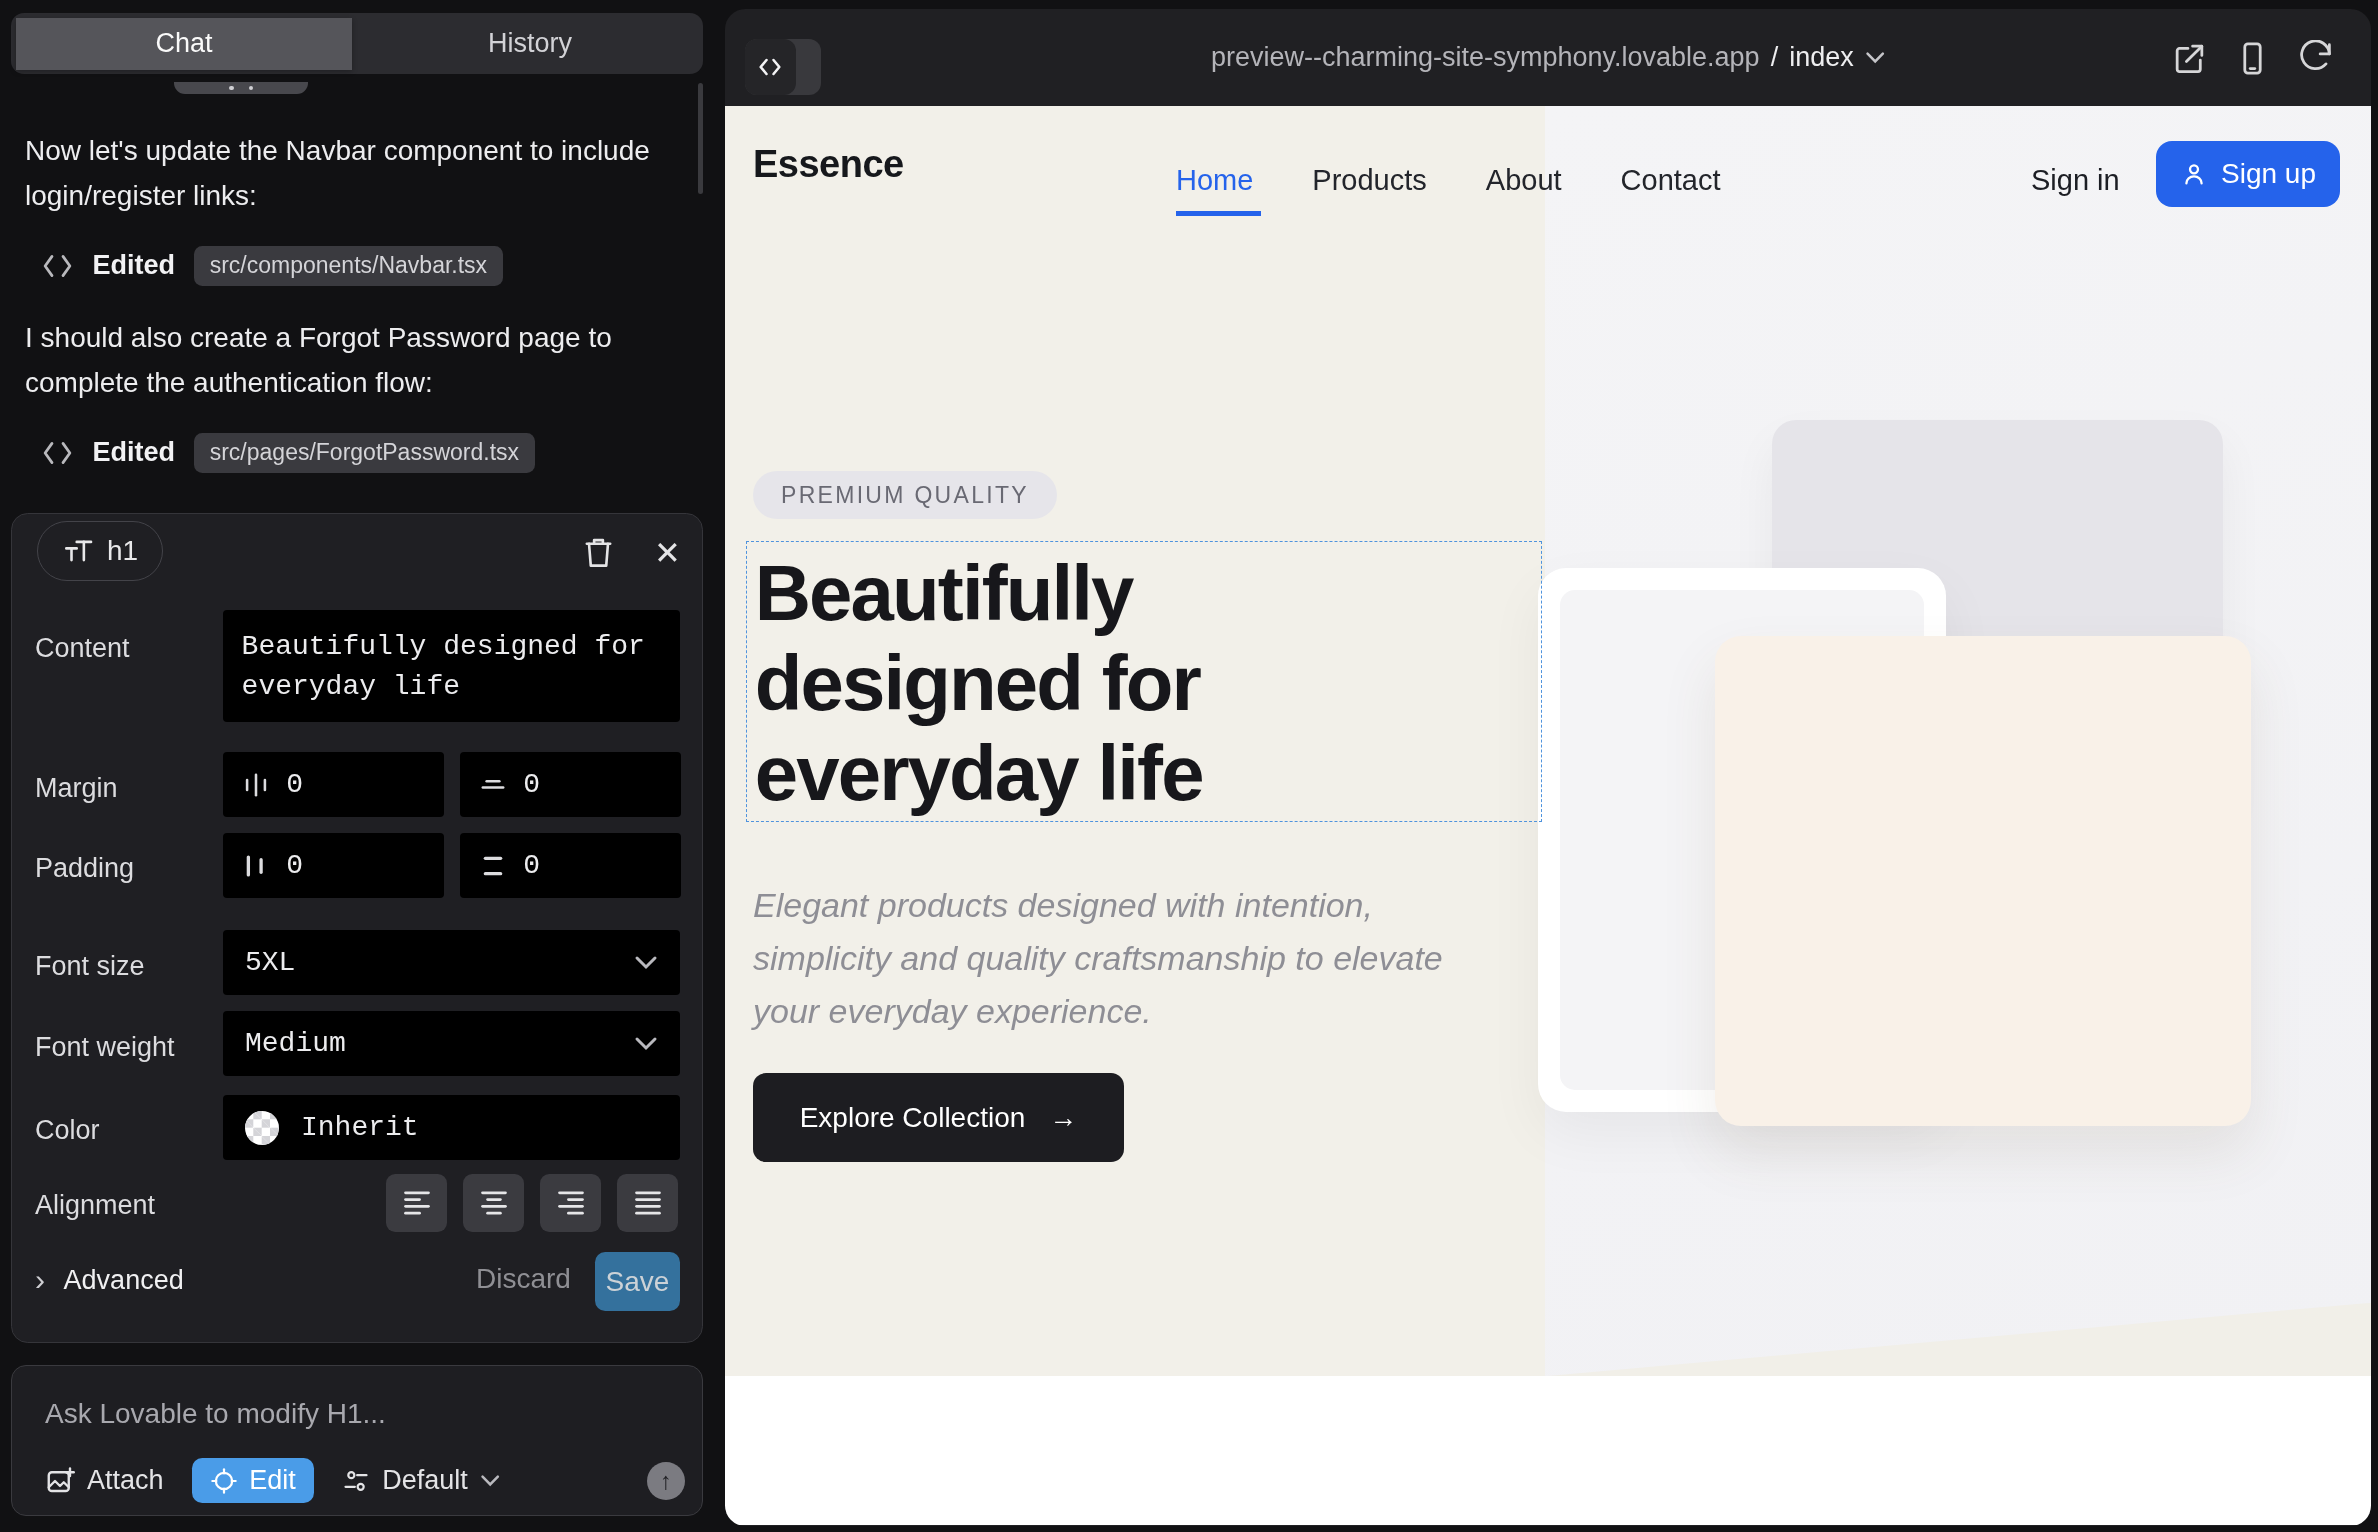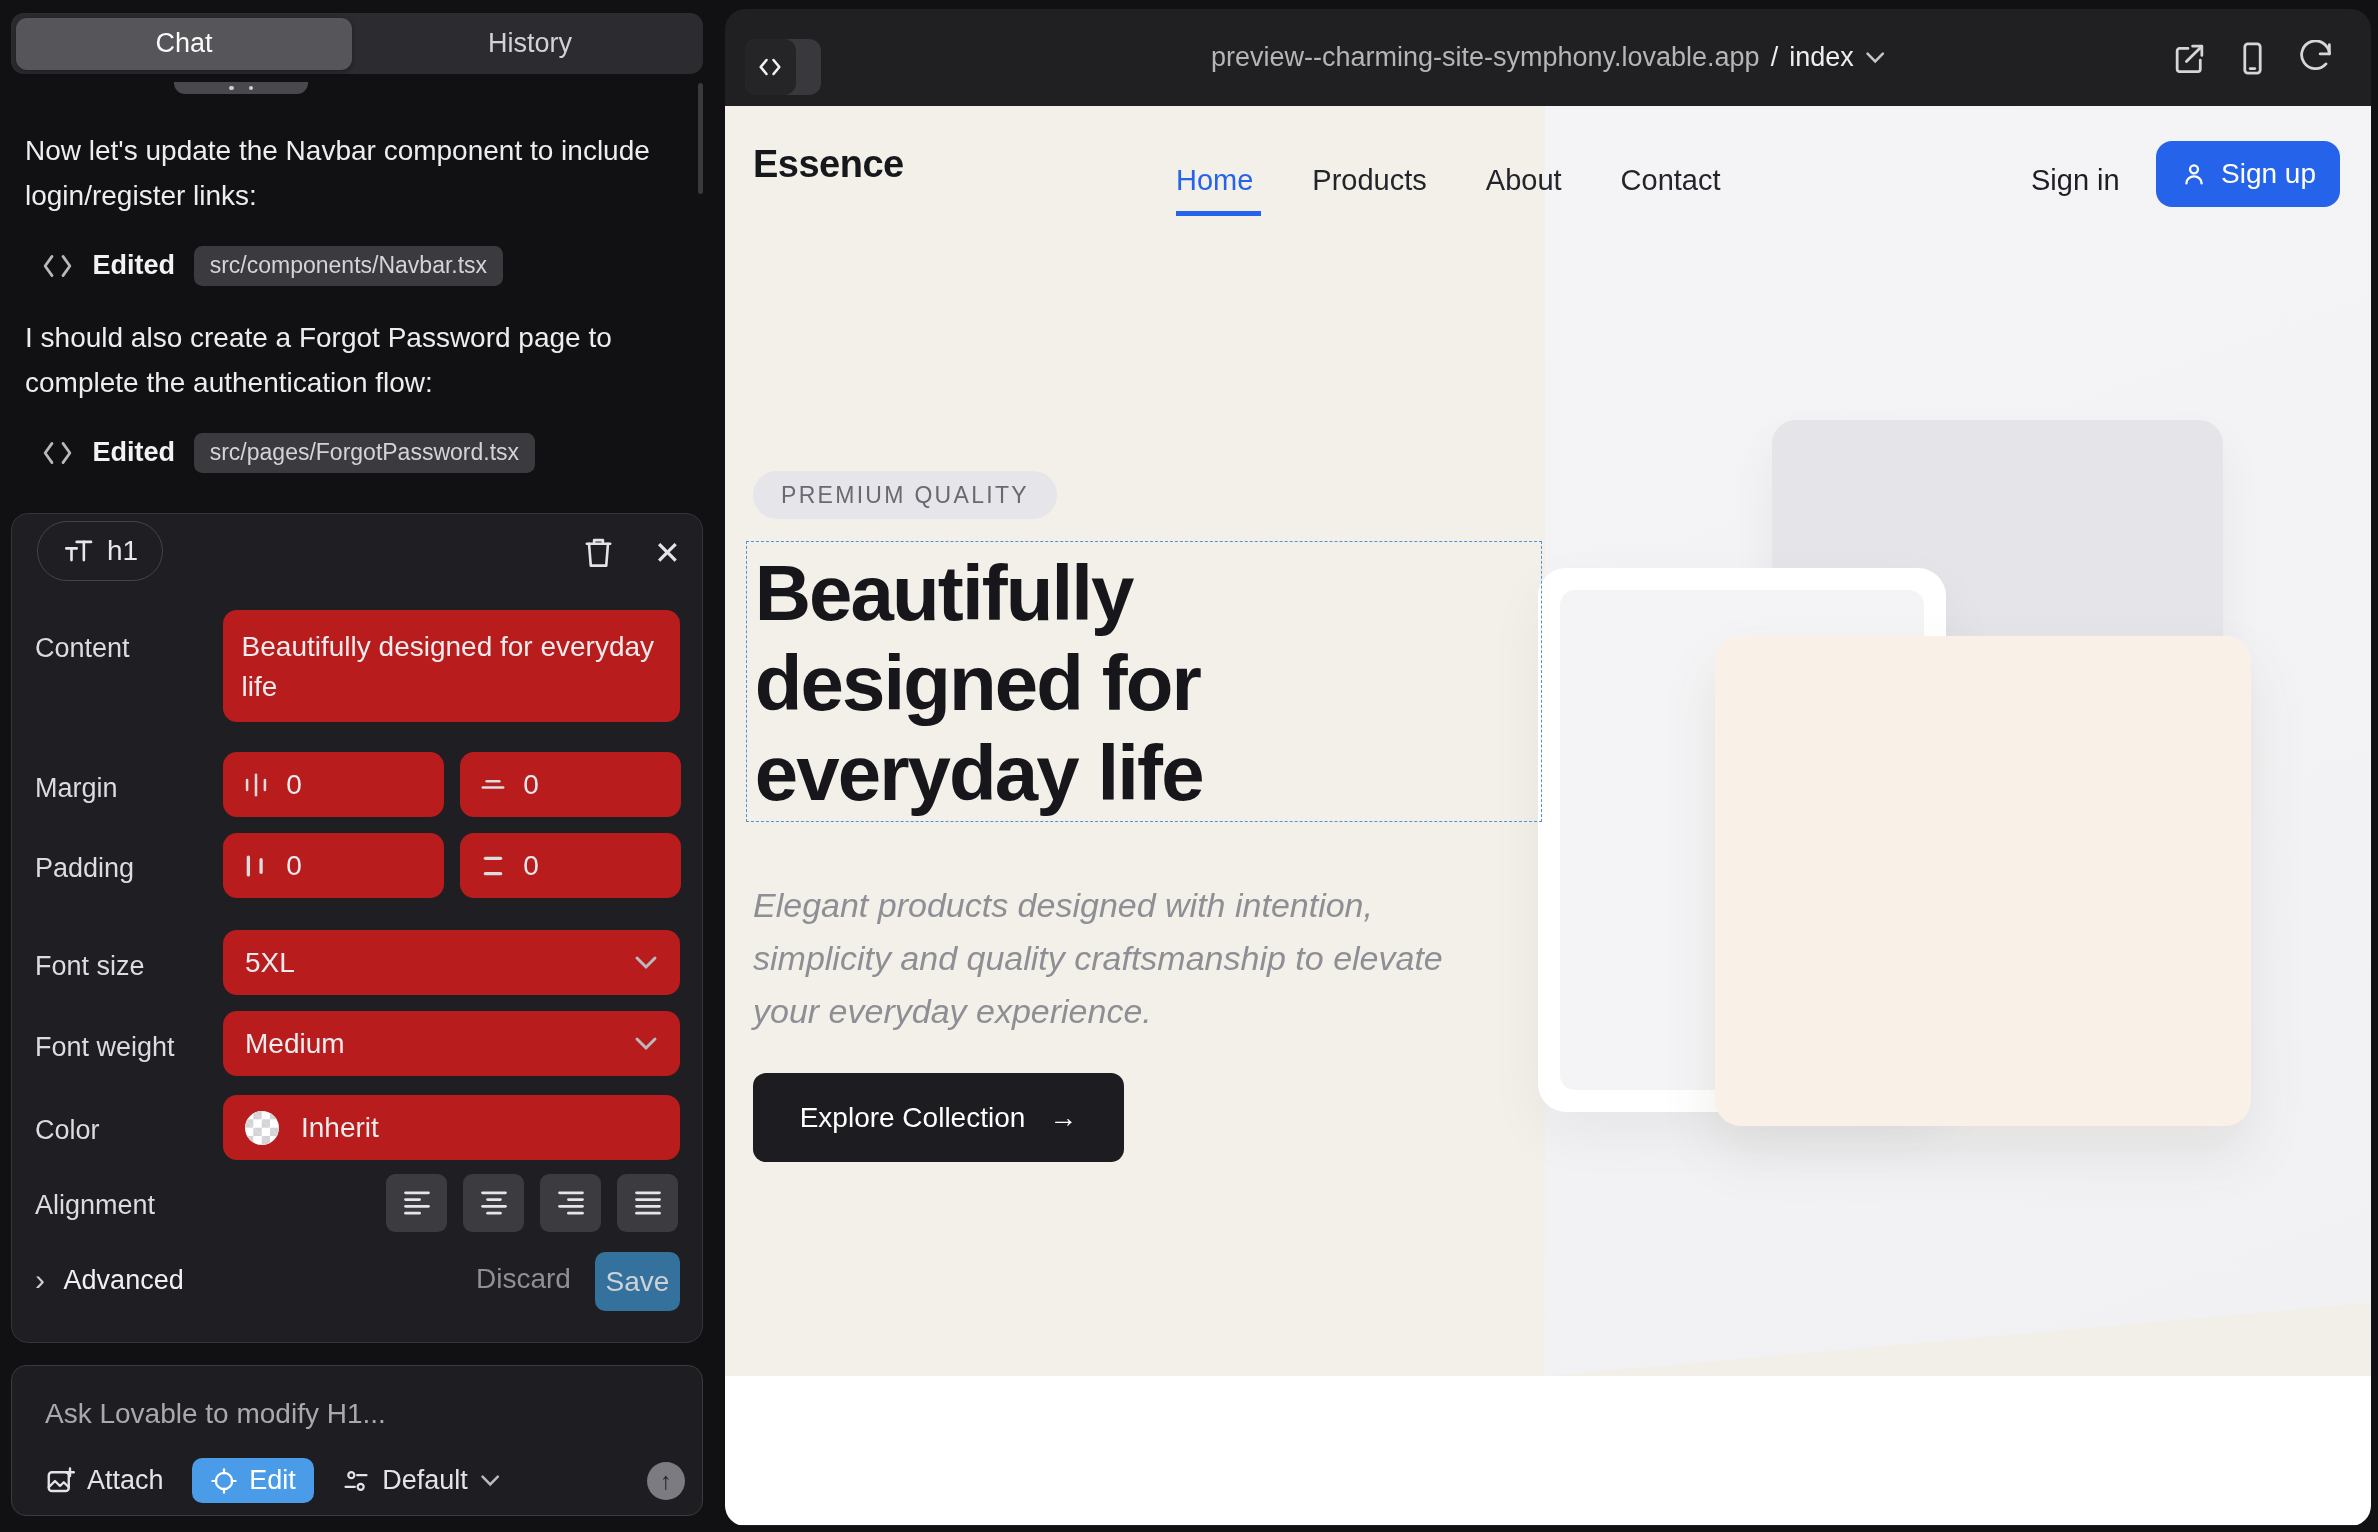--- a/index.html
+++ b/index.html
@@ -4,21 +4,21 @@
 <style>
   * { margin:0; padding:0; box-sizing:border-box; }
   html,body { background:#0d0d0f; }
   .app { position:relative; width:2378px; height:1532px; background:#111113; overflow:hidden;
          font-family:"Liberation Sans", sans-serif; }
   svg { display:block; }
 
   
   .tabs-bar { position:absolute; left:11px; top:13px; width:692px; height:61px;
               background:#2c2c30; border-radius:13px; display:flex; align-items:center; }
-  .tab { flex:1; height:52px; margin:4.6px; border-radius:11px; border:none; background:transparent;
+  .tab { flex:1; height:52px; margin:4.6px; border-radius:0; border:none; background:transparent;
          color:#d2d2d6; font-size:27px; font-family:inherit; cursor:pointer; }
   .tab.active { background:#55555a; color:#fafafa; box-shadow:0 1.9px 5.6px rgba(0,0,0,.3); }
 
   .partial-pill { position:absolute; left:174px; top:82px; width:134px; height:12px;
                   background:#48484d; border-radius:0 0 11px 11px; display:flex; gap:15px;
                   align-items:center; justify-content:center; }
   .partial-pill .dot { width:4.6px; height:4.6px; border-radius:50%; background:#cfcfd3; }
 
   .chat-scrollbar { position:absolute; left:698px; top:83px; width:4.6px; height:111px;
                     background:#3a3a3e; border-radius:2.8px; }
@@ -35,21 +35,21 @@
   
   .editor { position:absolute; left:11px; top:513px; width:692px; height:830px;
             background:#1f1f23; border:1.9px solid #35353a; border-radius:16.7px; }
   .tag-chip { position:absolute; left:25px; top:6.5px; height:60px; border:1.9px solid #434349;
               border-radius:37px; display:flex; align-items:center; gap:13px; padding:0 24px;
               color:#e8e8ea; font-size:28px; }
   .icon-btn { position:absolute; top:20.4px; background:none; border:none; cursor:pointer; }
   .trash-btn { left:569px; } .close-btn { left:636px; width:39px; color:#e4e4e6; font-size:32px; }
 
   .ed-label { position:absolute; left:23px; font-size:27px; color:#dcdcdf; }
-  .field { position:absolute; background:#b91c1c; border-radius:14px; color:#ececee; font-size:28px; }
+  .field { position:absolute; background:#000000; border-radius:4px; color:#ececee; font-size:28px;font-family:Liberation Mono, monospace; }
   .content-field { left:211px; top:96px; width:457px; height:112px; padding:16.7px 18.6px; line-height:40px; }
   .mini-field { height:65px; width:221px; display:flex; align-items:center; gap:16.7px; padding:0 18.6px; }
   .select-field { left:211px; width:457px; height:65px; display:flex; align-items:center; padding:0 22px; }
   .select-field .chev { margin-left:auto; color:#b9b9be; }
   .swatch { width:34px; height:34px; border-radius:50%; background:#fff; overflow:hidden; position:relative; }
   .swatch:after { content:""; position:absolute; inset:0;
       background-image:linear-gradient(45deg,#d4d4d8 25%,transparent 25%,transparent 75%,#d4d4d8 75%),
                        linear-gradient(45deg,#d4d4d8 25%,transparent 25%,transparent 75%,#d4d4d8 75%);
       background-size:16.7px 16.7px; background-position:0 0,8.3px 8.3px; }
   .align-group { position:absolute; left:374px; top:660px; display:flex; gap:16px; }

